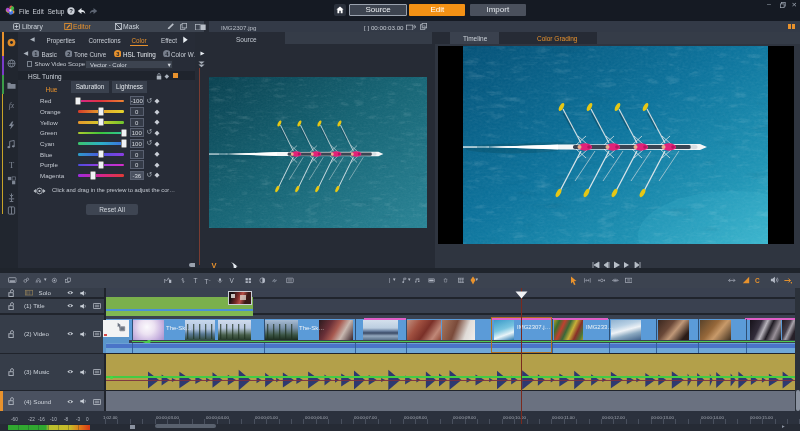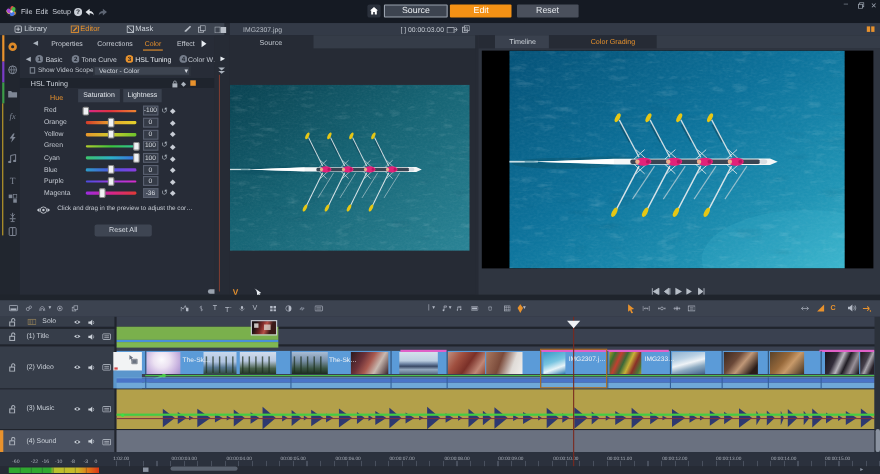--- a/index.html
+++ b/index.html
@@ -24,21 +24,21 @@
     </svg>
     <svg class="ab" style="left:88.5px;top:6.5px" width="9" height="8" viewBox="0 0 12 10">
       <path d="M11,5 L6,1 L6,3.6 C3,3.6 1,5.5 1,9 C2.2,6.8 4,6.4 6,6.4 L6,9 Z" fill="#5d6573"></path>
     </svg>
     <div style="position:absolute;left:333.7px;top:3.7px;width:12px;height:12.5px;background:#2b313c;border-radius:2px;"></div>
     <svg class="ab" style="left:336px;top:6px" width="8" height="8" viewBox="0 0 10 10">
       <path d="M5,0.5 L9.5,4.5 L8.2,4.5 L8.2,9 L5.9,9 L5.9,6 L4.1,6 L4.1,9 L1.8,9 L1.8,4.5 L0.5,4.5 Z" fill="#ffffff"></path>
     </svg>
     <div style="position:absolute;left:349.4px;top:3.7px;width:57.5px;height:12.5px;background:#3d4450;border:1px solid #9aa2ae;border-radius:1px;color:#eceff2;font-size:8px;text-align:center;line-height:10.5px;">Source</div>
     <div style="position:absolute;left:409.4px;top:3.7px;width:56px;height:12.5px;background:#f39115;border-radius:1px;color:#ffffff;font-size:8px;text-align:center;line-height:12.5px;">Edit</div>
-    <div style="position:absolute;left:469.8px;top:3.7px;width:56px;height:12.5px;background:#4a505c;border-radius:1px;color:#e3e7ec;font-size:8px;text-align:center;line-height:12.5px;">Reset</div>
+    <div style="position:absolute;left:469.8px;top:3.7px;width:56px;height:12.5px;background:#4a505c;border-radius:1px;color:#e3e7ec;font-size:8px;text-align:center;line-height:12.5px;">Import</div>
     <div style="position:absolute;left:767px;top:0px;font-size:7px;color:#9aa2ae;font-weight:normal;white-space:nowrap;">–</div>
     <svg class="ab" style="left:780px;top:2px" width="6" height="6" viewBox="0 0 8 8">
       <rect x="2" y="0.5" width="5" height="5" fill="none" stroke="#9aa2ae"></rect>
       <rect x="0.5" y="2.5" width="5" height="5" fill="#151a23" stroke="#9aa2ae"></rect>
     </svg>
     <div style="position:absolute;left:791.5px;top:0.5px;font-size:6.5px;color:#9aa2ae;font-weight:normal;white-space:nowrap;">✕</div>
     <div style="position:absolute;left:0;top:21px;width:204px;height:10.5px;background:#3d4450;"></div>
     <svg class="ab" style="left:13px;top:23px" width="7" height="7" viewBox="0 0 10 10">
       <rect x="0.8" y="0.8" width="8.4" height="8.4" rx="1.5" fill="none" stroke="#c5cbd3" stroke-width="1.2"></rect>
       <path d="M5,2.5 L5,7.5 M2.5,5 L7.5,5" stroke="#c5cbd3" stroke-width="1.2"></path>

